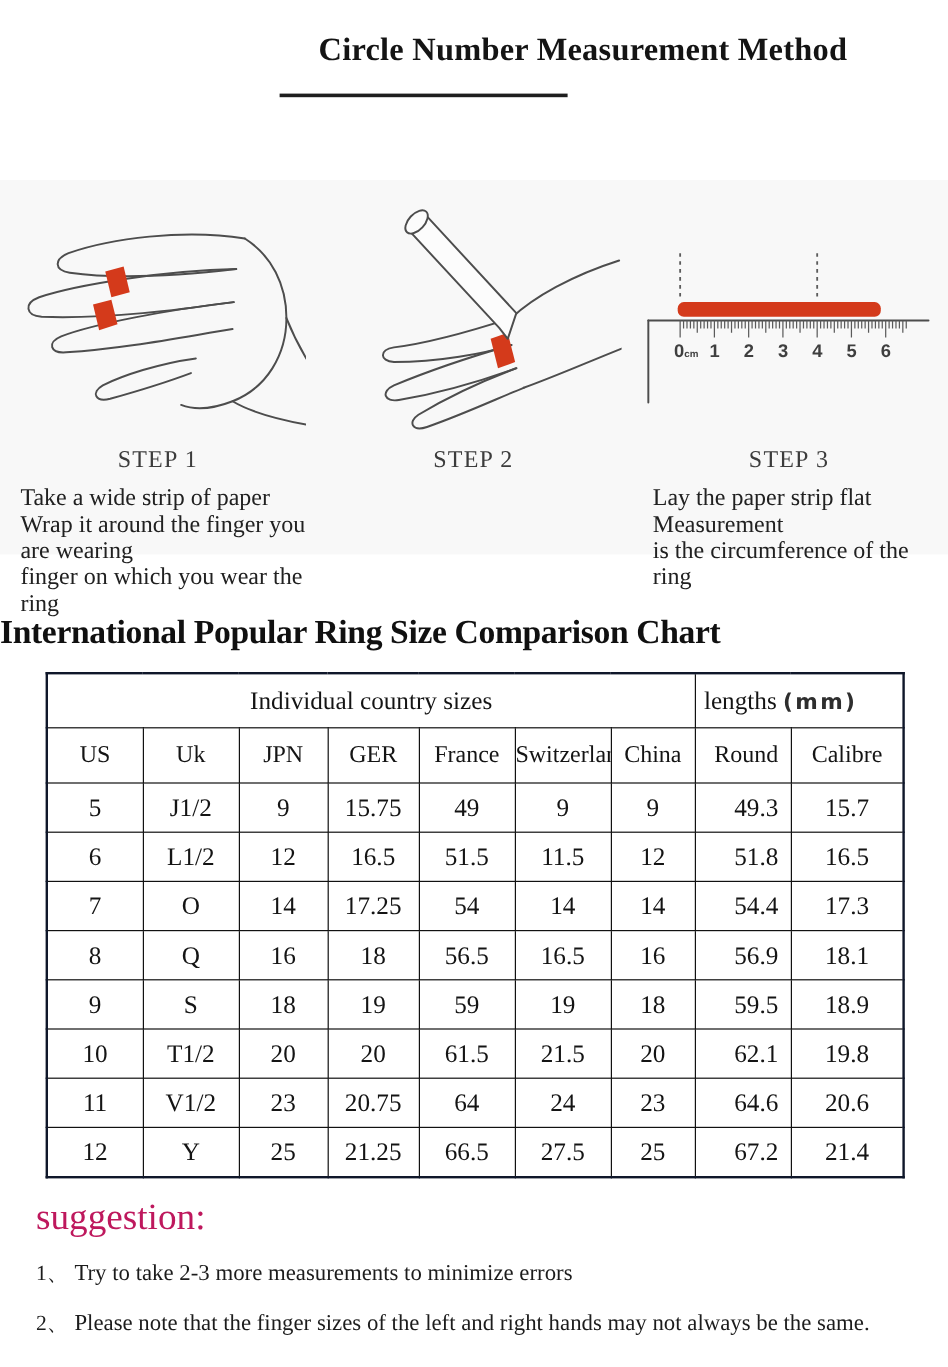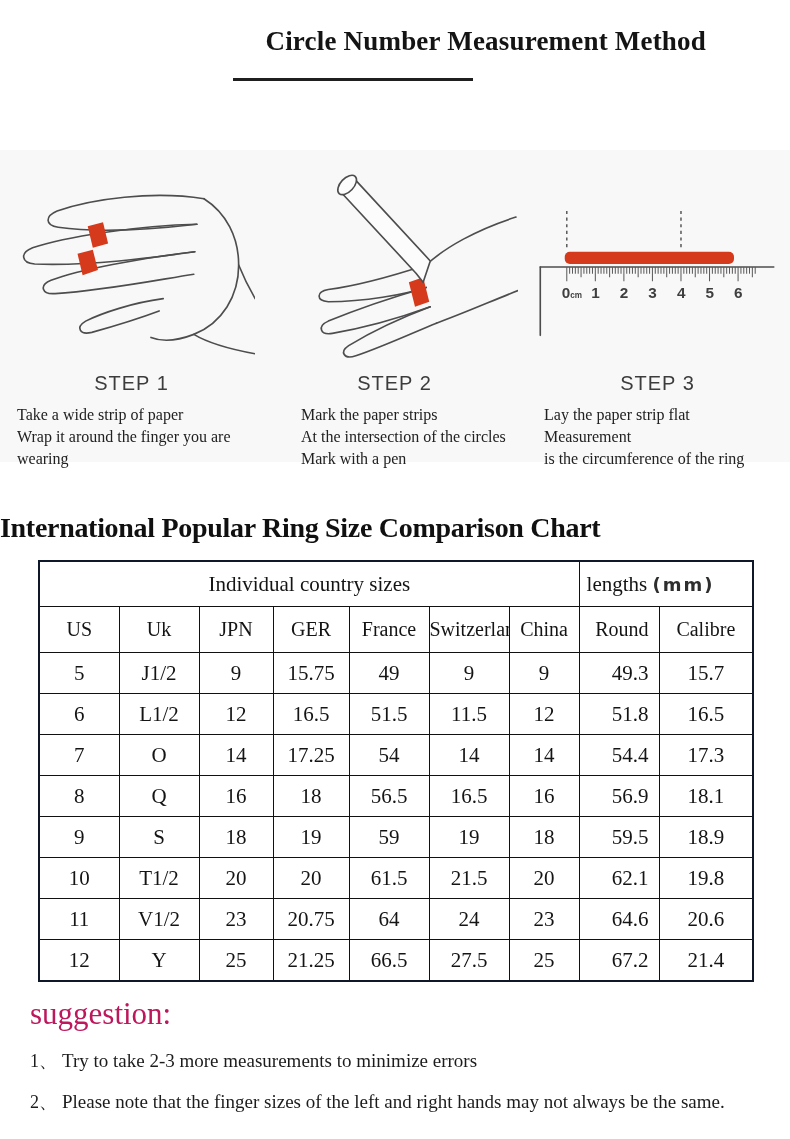--- a/index.html
+++ b/index.html
@@ -19,24 +19,24 @@
   }
   .title-underline{width:240px;height:3px;background:#1f1f1f;margin:21px auto 0;}
   
   .steps-band{
     position:absolute;top:150px;left:0;width:790px;height:312px;
     background:#f8f8f8;display:flex;
   }
   .step-col{width:263px;position:relative;box-sizing:border-box;}
   .illus{height:206px;margin-top:14px;}
   .step-label{
-    text-align:center;font-family:Liberation Sans, sans-serif;
+    text-align:center;font-family:Liberation Serif, serif;
     font-size:20px;color:#3c3c3c;letter-spacing:1px;margin-top:2px;
   }
-  .step-lines{font-size:16px;color:#212121;line-height:22px;margin-top:9px;}
+  .step-lines{font-size:20px;color:#212121;line-height:22px;margin-top:9px;}
   .step-col.c1 .step-lines{padding-left:17px;padding-right:4px;}
   .step-col.c2 .step-lines{padding-left:38px;padding-right:2px;}
   .step-col.c3 .step-lines{padding-left:18px;padding-right:0;}
   svg .ln{fill:none;stroke:#4d4d4d;stroke-width:1.6;stroke-linecap:round;}
   svg .red{fill:#d43a1b;stroke:none;}
   svg .tick{stroke:#5a5a5a;stroke-width:1;}
   svg .numtxt{font-family:"Liberation Sans", sans-serif;font-size:15px;font-weight:bold;fill:#3f3f3f;}
   svg .cmtxt{font-size:8px;}
   
   .chart-title{
@@ -91,44 +91,40 @@
         <path class="ln" d="M234,99 C242,119 248,128 252,135"></path>
         <path class="ln" d="M190,167 C205,176 228,182 250,186"></path>
         <path class="red" d="M86,61 L101,57 L106,78 L91,82 Z"></path>
         <path class="red" d="M76,88 L91,84 L96,104 L81,109 Z"></path>
       </svg>
     </div>
     <div class="step-label">STEP 1</div>
     <div class="step-lines">
       <div>Take a wide strip of paper</div>
       <div>Wrap it around the finger you are wearing</div>
+      <div>finger on which you wear the ring</div>
     </div>
   </div>
 
   <div class="step-col c2">
     <div class="illus">
       <svg width="255" height="200" viewBox="0 0 250 196">
         <path class="ln" d="M248,52 C210,64 178,82 160,99"></path>
         <path class="ln" d="M160,99 C120,112 88,120 64,123 C52,125 52,134 64,135 C100,135 138,128 160,121"></path>
         <path class="ln" d="M160,121 C122,132 88,144 64,154 C53,159 56,168 68,166 C104,160 142,148 164,140"></path>
         <path class="ln" d="M164,140 C132,152 104,166 84,178 C75,184 79,192 91,188 C120,178 150,164 170,156"></path>
         <path class="ln" d="M250,124 C220,136 195,147 170,156"></path>
         <path class="red" d="M143,116 L157,111 L163,135 L149,140 Z"></path>
         <g>
           <path d="M74,25 L150,107 L157,116 L164,95 L91,16 Z" fill="#fcfcfc" stroke="#4d4d4d" stroke-width="1.6" stroke-linejoin="round"></path>
           <ellipse cx="82.5" cy="20.5" rx="11.5" ry="6.5" transform="rotate(-47 82.5 20.5)" fill="#fcfcfc" stroke="#4d4d4d" stroke-width="1.6"></ellipse>
         </g>
       </svg>
     </div>
     <div class="step-label">STEP 2</div>
-    <div class="step-lines">
-      <div>Mark the paper strips</div>
-      <div>At the intersection of the circles</div>
-      <div>Mark with a pen</div>
-    </div>
   </div>
 
   <div class="step-col c3">
     <div class="illus">
       <svg width="260" height="200" viewBox="0 0 255 196">
 
         <path d="M40,46 L40,82" stroke="#5c5c5c" stroke-width="1.5" stroke-dasharray="3,3.5" fill="none"></path>
         <path d="M152,46 L152,82" stroke="#5c5c5c" stroke-width="1.5" stroke-dasharray="3,3.5" fill="none"></path>
 
         <rect class="red" x="38" y="86" width="166" height="12" rx="5"></rect>

